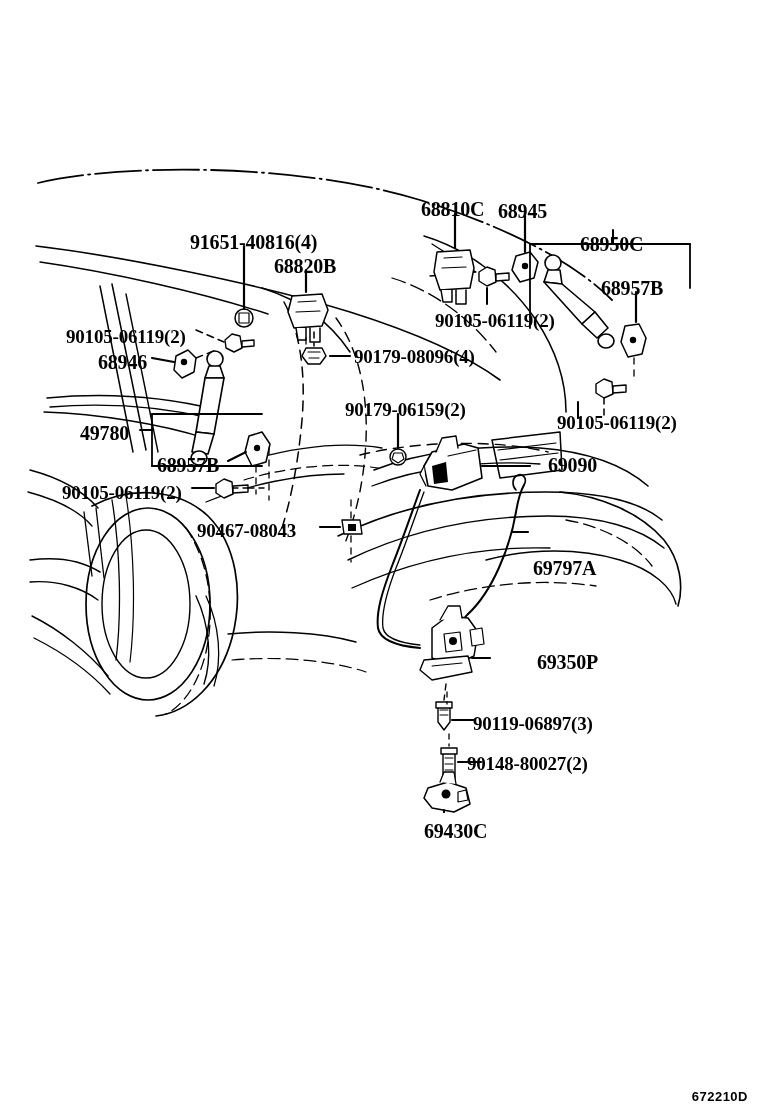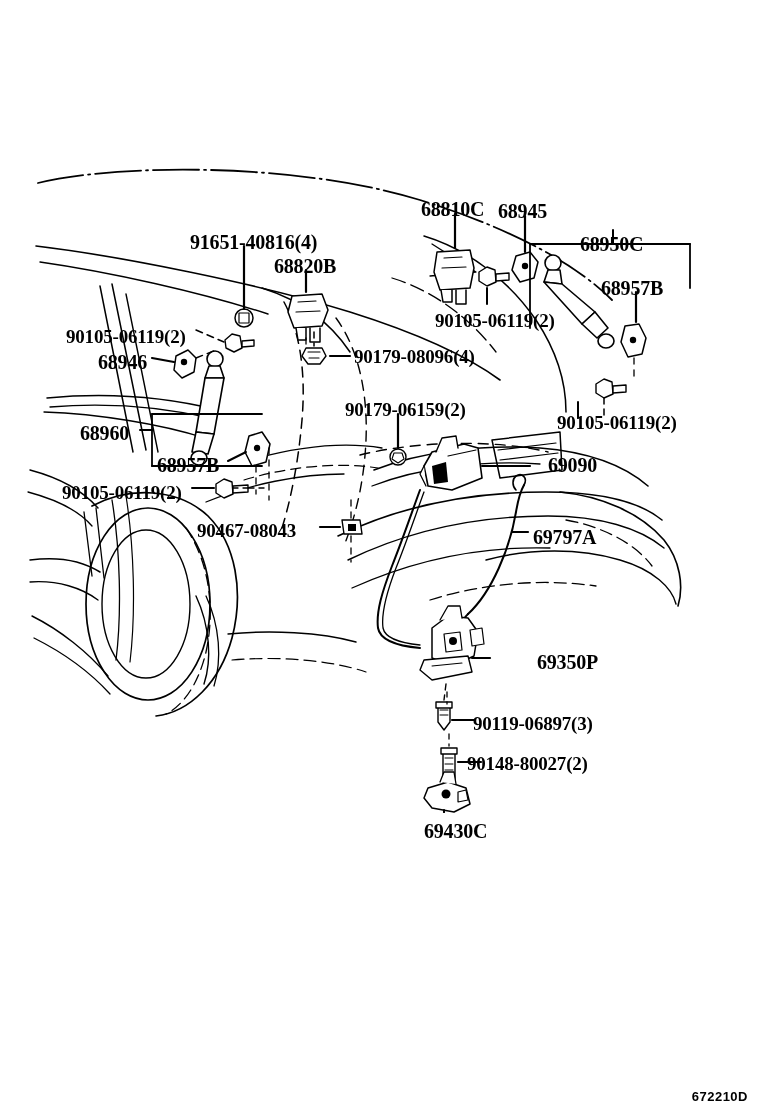--- a/index.html
+++ b/index.html
@@ -328,26 +328,26 @@
   <div class="lbl" style="left:421px; top:199px;">68810C</div>
   <div class="lbl" style="left:498px; top:201px;">68945</div>
   <div class="lbl" style="left:580px; top:216px;margin-top:18px;">68950C</div>
   <div class="lbl" style="left:601px; top:278px;">68957B</div>
   <div class="lbl sm" style="left:435px; top:311px;">90105-06119(2)</div>
   <div class="lbl sm" style="left:66px; top:327px;">90105-06119(2)</div>
   <div class="lbl" style="left:98px; top:352px;">68946</div>
   <div class="lbl sm" style="left:354px; top:347px;">90179-08096(4)</div>
   <div class="lbl sm" style="left:345px; top:400px;">90179-06159(2)</div>
   <div class="lbl sm" style="left:557px; top:413px;">90105-06119(2)</div>
-  <div class="lbl" style="left:80px; top:423px;">68960</div>
+  <div class="lbl" style="left:80px; top:423px;">49780</div>
   <div class="lbl" style="left:157px; top:455px;">68957B</div>
   <div class="lbl" style="left:548px; top:455px;">69090</div>
   <div class="lbl sm" style="left:62px; top:483px;">90105-06119(2)</div>
   <div class="lbl sm" style="left:197px; top:521px;">90467-08043</div>
-  <div class="lbl" style="left:533px; top:527px;">69797A</div>
+  <div class="lbl" style="left:533px; top:558px;">69797A</div>
   <div class="lbl" style="left:495px; top:652px;margin-left:42px;">69350P</div>
   <div class="lbl sm" style="left:473px; top:714px;">90119-06897(3)</div>
   <div class="lbl sm" style="left:467px; top:754px;">90148-80027(2)</div>
   <div class="lbl" style="left:409px; top:821px;margin-left:15px;">69430C</div>
 
   <div id="figure-code">672210D</div>
 
 </div>
 
 </body></html>

